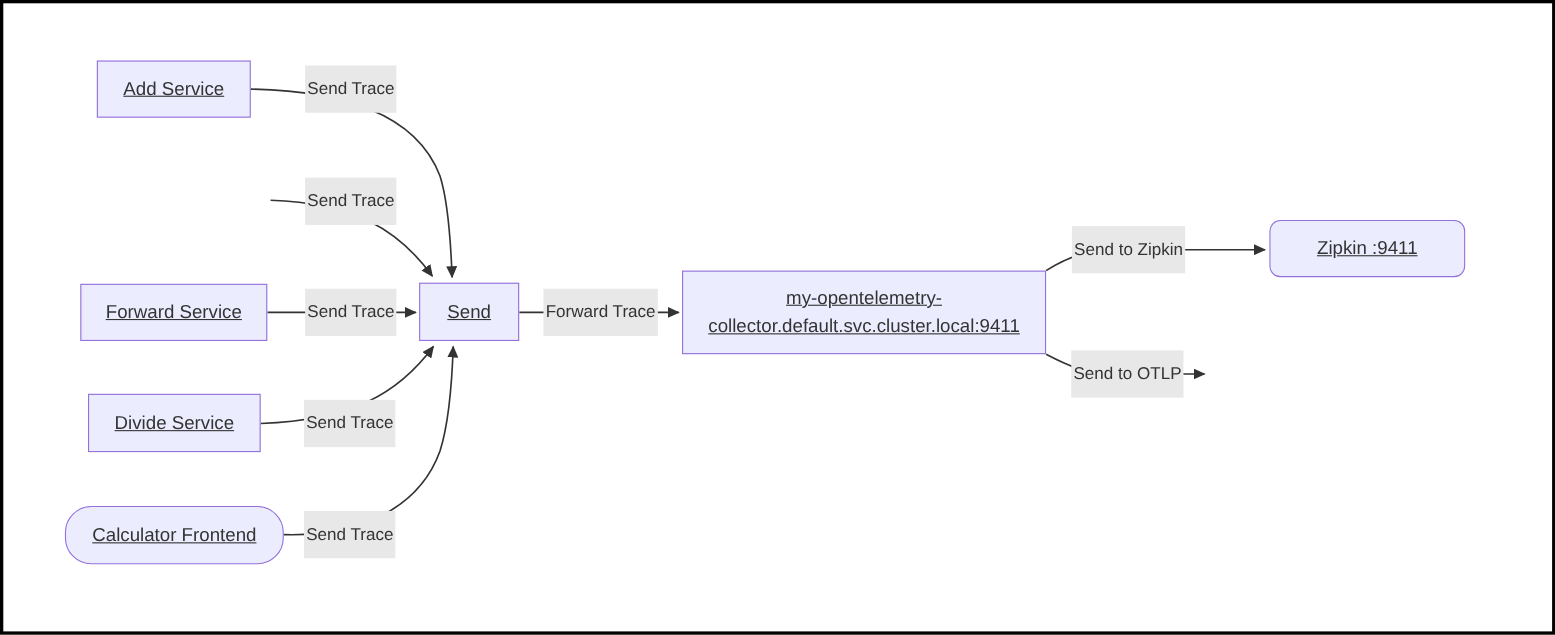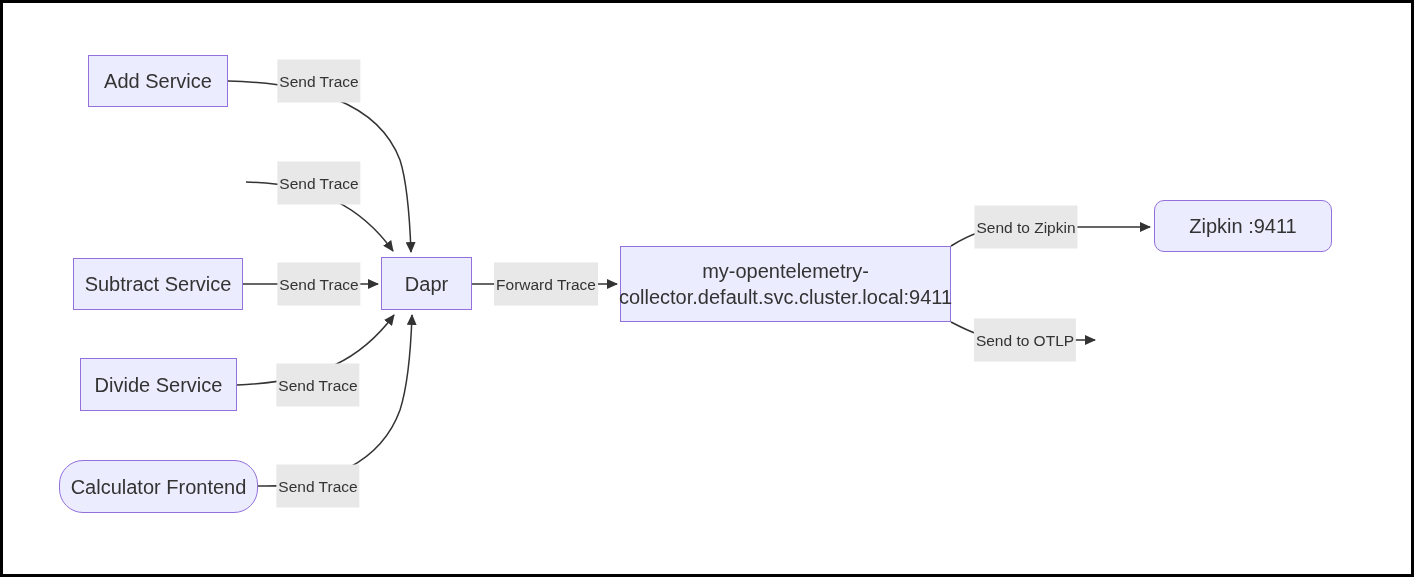--- a/index.html
+++ b/index.html
@@ -38,22 +38,23 @@
   .node {
     position: absolute;
     display: flex;
     flex-direction: column;
     align-items: center;
     justify-content: center;
     text-align: center;
     background: var(--node-fill);
     border: 1.5px solid var(--node-border);
     color: var(--text);
-    font-size: 20px;
+    font-size: 17px;
     line-height: 26px;
+    text-decoration: underline;
   }
   .edge-label {
     position: absolute;
     transform: translate(-50%, -50%);
     background: var(--edge-label-bg);
     color: var(--text);
     font-size: 15.5px;
     line-height: 19px;
     padding: 12px 2px;
     white-space: nowrap;
@@ -79,33 +80,33 @@
     <path class="edge" marker-end="url(#arrow)" d="M 948 243 C 967 231 985 224 1007 224 L 1147 224"></path>
     <path class="edge" marker-end="url(#arrow)" d="M 948 319 C 967 329 985 337 1007 337 L 1092 337"></path>
   </svg>
 
   <div class="node" style="left:85px; top:52px; width:140px; height:52px;">
     <span>Add Service</span>
   </div>
 
 
   <div class="node" style="left:70px; top:255px; width:170px; height:52px;">
-    <span>Subtract Service</span>
+    <span>Forward Service</span>
   </div>
 
   <div class="node" style="left:77px; top:355px; width:157px; height:53px;text-align:center;">
     <span>Divide Service</span>
   </div>
 
   <div class="node" style="left:56px; top:457px; width:199px; height:53px;border-radius:24px;">
     <span>Calculator Frontend</span>
   </div>
 
   <div class="node" style="left:378px; top:254px; width:91px; height:53px;">
-    <span>Dapr</span>
+    <span>Send</span>
   </div>
 
   <div class="node" style="left:617px; top:243px; width:331px; height:76px;">
     <span>my-opentelemetry-</span>
     <span>collector.default.svc.cluster.local:9411</span>
   </div>
 
   <div class="node" style="left:1151px; top:197px; width:178px; height:52px;border-radius:10px;">
     <span>Zipkin :9411</span>
   </div>

